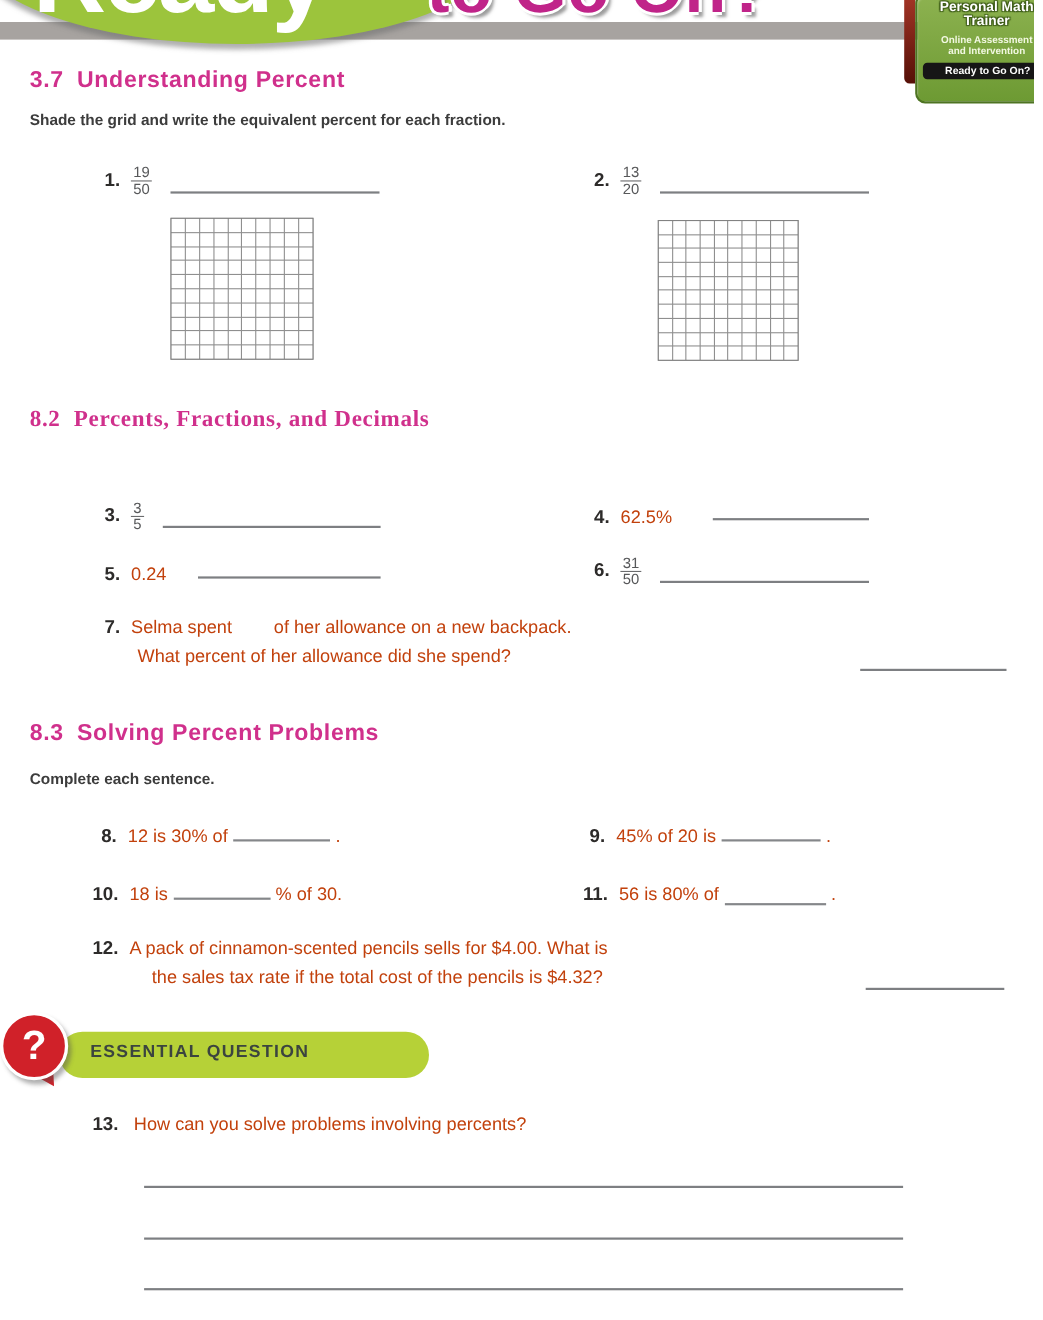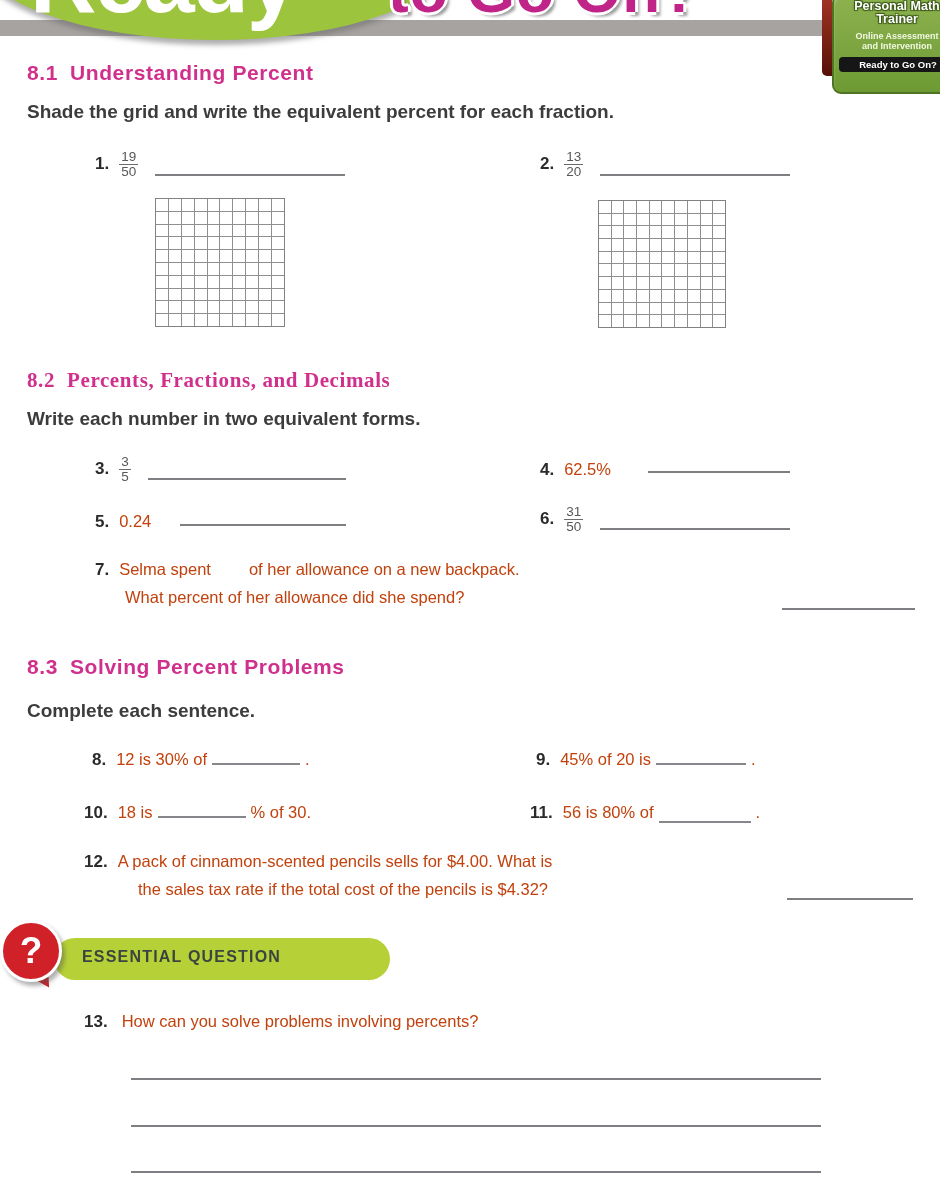--- a/index.html
+++ b/index.html
@@ -34,21 +34,21 @@
     box-shadow:inset 0 2px 2px rgba(255,255,255,.4);text-align:center;}
   .pmt-title{margin-top:4px;font-size:12.5px;line-height:13px;font-weight:800;color:#ffffff;
     text-shadow:1px 1px 1px #3c5a17,-1px 1px 1px #3c5a17,1px -1px 1px #3c5a17,-1px -1px 1px #3c5a17;
     white-space:nowrap;}
   .pmt-sub{margin-top:5px;font-size:9px;line-height:10px;font-weight:700;color:#f2f8e2;white-space:nowrap;}
   .pmt-button{margin:6px 3px 0 5px;background:#161616;border-radius:4px;
     font-size:9.5px;line-height:15px;font-weight:700;color:#ffffff;white-space:nowrap;overflow:hidden;}
   
   .sec-heading{position:absolute;font-size:21px;font-weight:800;color:#d0308c;letter-spacing:.6px;white-space:nowrap;}
   .sec-heading .sec-num{margin-right:12px;}
-  .instruction{position:absolute;font-size:19px;font-weight:700;color:#3c3c3c;white-space:nowrap;}
+  .instruction{position:absolute;font-size:14px;font-weight:700;color:#3c3c3c;white-space:nowrap;}
   
   .pnum{font-size:17px;font-weight:800;color:#2d2b2a;}
   .ptext{font-size:16.5px;color:#c2410c;}
   .prob{position:absolute;white-space:nowrap;font-size:16.5px;color:#57585a;}
   .prob .pnum{margin-right:10px;}
   .frac{display:inline-block;text-align:right;vertical-align:middle;font-size:13.5px;line-height:14px;color:#57585a;margin-right:6px;}
   .frac .fd{display:block;border-top:1.6px solid #6a6b6d;padding:0 2px;}
   .frac .fn{display:block;padding:0 2px;}
   .blank{display:inline-block;border-bottom:2px solid #85878a;height:10px;margin:0 5px;}
   .blank.low{vertical-align:-5px;}
@@ -89,21 +89,21 @@
       </div>
       <div class="pmt-sub">
         <span>Online Assessment</span><br>
         <span>and Intervention</span>
       </div>
       <div class="pmt-button">Ready to Go On?</div>
     </div>
   </div>
 
   <div class="sec-heading" style="left:27px;top:61px;">
-    <span class="sec-num">8.1</span><span>Understanding Percent</span>
+    <span class="sec-num">3.7</span><span>Understanding Percent</span>
   </div>
   <div class="instruction" style="left:27px;top:101px;">Shade the grid and write the equivalent percent for each fraction.</div>
 
   <div class="prob" style="left:95px;top:150px;">
     <span class="pnum">1.</span><span class="frac"><span class="fn">19</span><span class="fd">50</span></span>
   </div>
   <div class="ans-line" style="left:155px;top:174px;width:190px;"></div>
 
   <div class="prob" style="left:540px;top:150px;">
     <span class="pnum">2.</span><span class="frac"><span class="fn">13</span><span class="fd">20</span></span>
@@ -311,21 +311,20 @@
       <i></i>
       <i></i>
       <i></i>
       <i></i>
       <i></i>
     </div>
 
   <div class="sec-heading" style="left:27px;top:368px;font-family:Liberation Serif, serif;">
     <span class="sec-num">8.2</span><span>Percents, Fractions, and Decimals</span>
   </div>
-  <div class="instruction" style="left:27px;top:408px;">Write each number in two equivalent forms.</div>
 
   <div class="prob" style="left:95px;top:455px;">
     <span class="pnum">3.</span><span class="frac"><span class="fn">3</span><span class="fd">5</span></span>
   </div>
   <div class="ans-line" style="left:148px;top:478px;width:198px;"></div>
 
   <div class="prob" style="left:540px;top:460px;">
     <span class="pnum">4.</span><span class="ptext">62.5%</span>
   </div>
   <div class="ans-line" style="left:648px;top:471px;width:142px;"></div>

